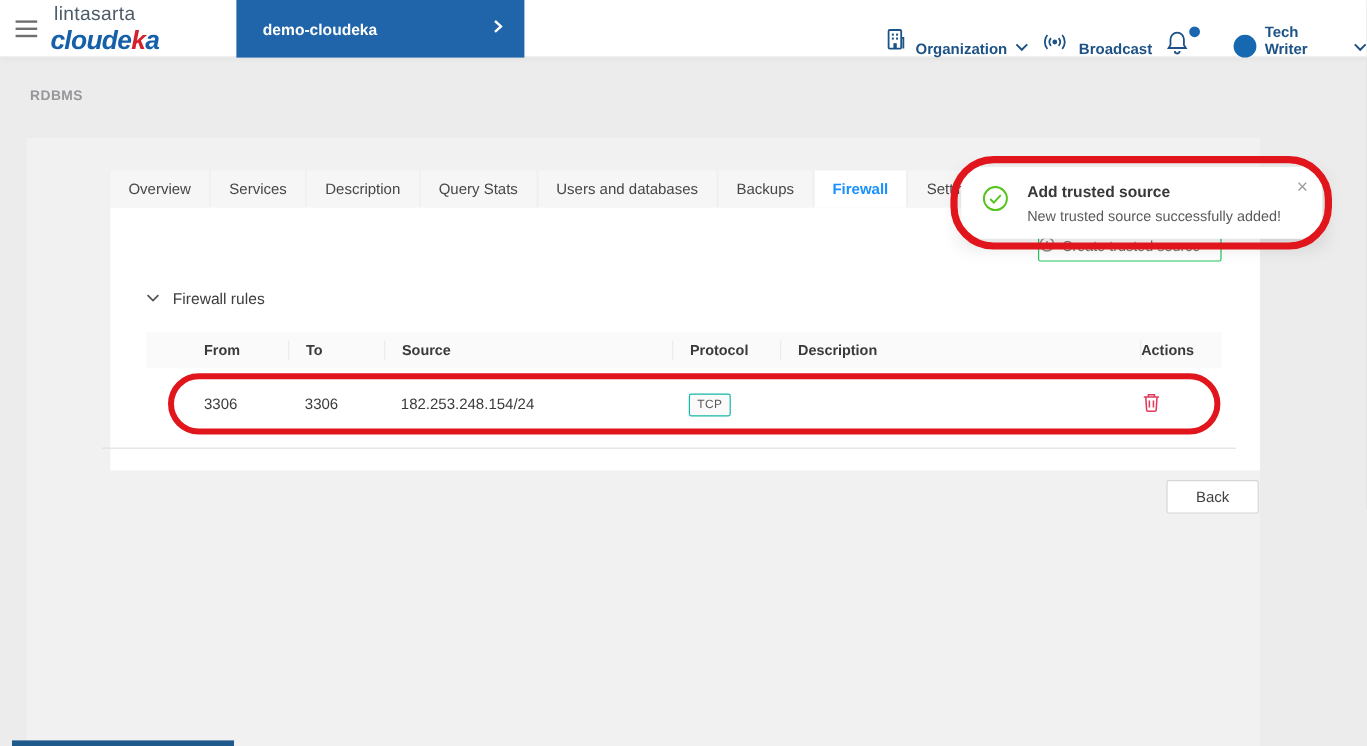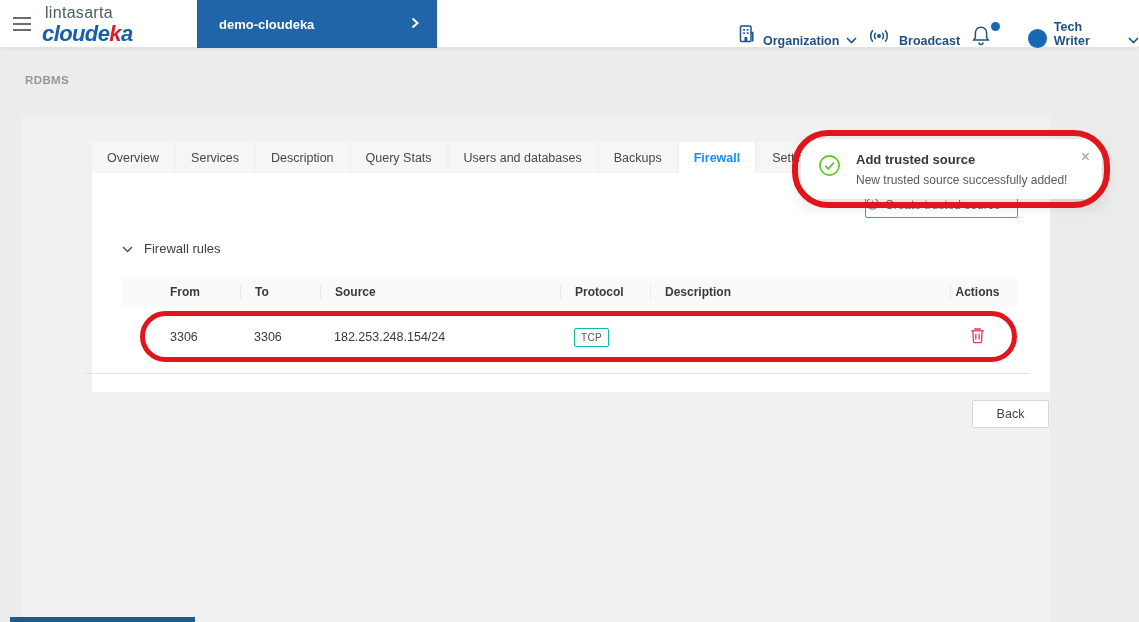--- a/index.html
+++ b/index.html
@@ -49,21 +49,21 @@
     font-size:12px; color:#6e6e6e; cursor:pointer; }
   .section-row { position:absolute; left:30px; top:66px; display:flex;
     align-items:center; gap:11px; cursor:pointer; }
   .section-row .stitle { font-size:13px; color:#3d3d3d; }
   
   .ftable { position:absolute; left:30px; top:104px; width:896px; font-size:12.5px; }
   .thead { display:flex; height:30px; background:#fafafa; align-items:center; }
   .th { font-weight:bold; color:#3a3a3a; font-size:12px; padding-left:14px;
     border-left:1px solid #ebebeb; height:16px; line-height:16px; }
   .th:first-child { border-left:none; padding-left:48px; }
-  .th.actions, .td.actions { text-align:center; padding-right:14px; padding-left:0; }
+  .th.actions, .td.actions { text-align:left; padding-right:14px; padding-left:0; }
   .trow { display:flex; height:60px; background:#ffffff; align-items:center; }
   .td { color:#3a3a3a; padding-left:14px; }
   .td:first-child { padding-left:48px; }
   .c-from { width:118px; } .c-to { width:80px; } .c-source { width:240px; }
   .c-proto { width:90px; } .c-desc { width:300px; } .c-act { width:68px; }
   .chip { display:inline-block; border:1px solid #14b8a6; background:#fafafa;
     border-radius:2px; font-size:10px; color:#595959; padding:3px 6px; letter-spacing:.3px; }
   .trash-btn { background:none; border:none; cursor:pointer; padding:2px; }
   .card-divider { position:absolute; left:-7px; top:200px; width:945px; height:1px;
     background:#e2e2e2; }

